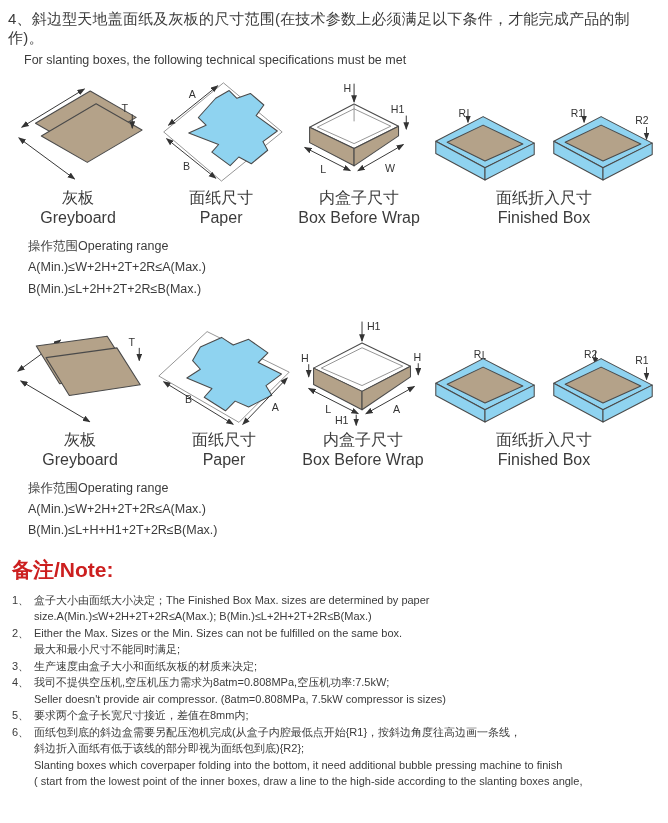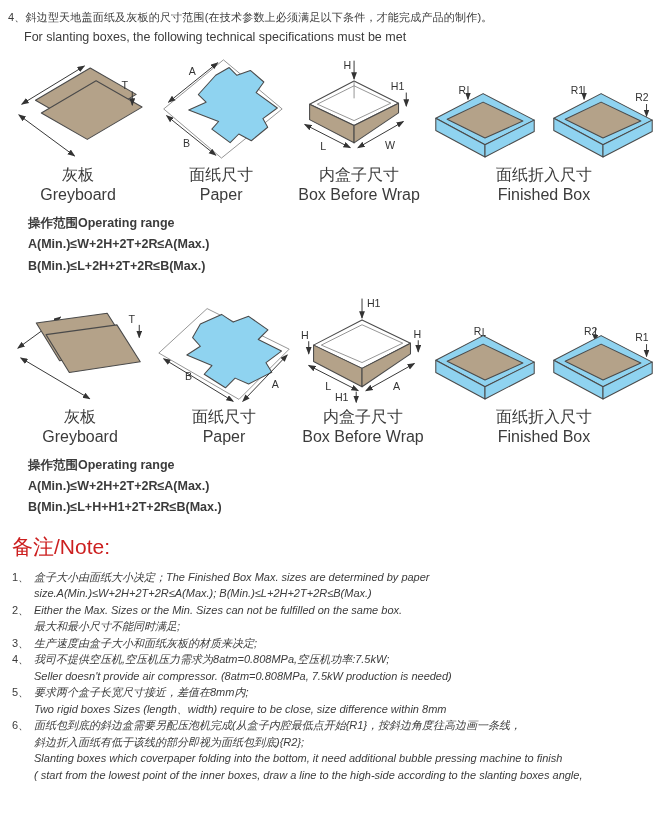--- a/index.html
+++ b/index.html
@@ -1,29 +1,29 @@
 <!DOCTYPE html>
 <html><head>
 <meta charset="utf-8">
 <style>
   html,body{margin:0;padding:0;background:#fff;}
   body{width:668px;font-family:"Liberation Sans","DejaVu Sans",sans-serif;color:#3b3b3b;}
   .page{padding:10px 8px 14px 8px;box-sizing:border-box;width:668px;}
-  .sec-head .zh{font-size:11px;letter-spacing:0.2px;}
+  .sec-head .zh{font-size:15px;letter-spacing:0.2px;}
   .sec-head .en{font-size:12.5px;margin:5px 0 0 16px;}
   .diag-row{display:flex;justify-content:space-between;align-items:flex-end;margin:8px 4px 2px 4px;}
   figure{margin:0;text-align:center;}
   figcaption{font-size:16px;line-height:1.25;margin-top:1px;}
   .trays{display:flex;align-items:flex-end;gap:12px;justify-content:center;}
-  .oprange{margin:8px 0 0 20px;font-size:12.5px;line-height:1.7;font-weight:bold;}
+  .oprange{margin:8px 0 0 20px;font-size:12.5px;line-height:1.7;}
   .sec{margin-bottom:14px;}
-  .note-head{color:#cc1f1f;font-size:21px;font-weight:normal;margin:14px 0 8px 4px;}
+  .note-head{color:#cc1f1f;font-size:21px;font-weight:bold;margin:14px 0 8px 4px;}
   .note-item{display:flex;font-size:11px;line-height:1.5;}
   .note-num{flex:none;width:26px;padding-left:4px;box-sizing:border-box;}
-  .note-lines{flex:1;font-style:italic;}
+  .note-lines{flex:1;}
   svg{display:block;}
   .dim{font-size:11px;fill:#333;font-family:"Liberation Sans",sans-serif;}
   .shape{stroke:#4a4a4a;stroke-width:1.1;stroke-linejoin:round;}
   .mline{stroke:#333;stroke-width:1;fill:none;}
   .thin{stroke:#777;stroke-width:0.8;fill:none;}
 </style>
 </head>
 <body>
 
 <svg width="0" height="0" style="position:absolute">
@@ -250,28 +250,27 @@
     <div class="note-item">
       <span class="note-num">3、</span>
       <div class="note-lines">
         <div>生产速度由盒子大小和面纸灰板的材质来决定;</div>
       </div>
     </div>
     <div class="note-item">
       <span class="note-num">4、</span>
       <div class="note-lines">
         <div>我司不提供空压机,空压机压力需求为8atm=0.808MPa,空压机功率:7.5kW;</div>
-        <div>Seller doesn't provide air compressor. (8atm=0.808MPa, 7.5kW production is needed)</div>
+        <div>Seller doesn't provide air compressor. (8atm=0.808MPa, 7.5kW compressor is sizes)</div>
       </div>
     </div>
     <div class="note-item">
       <span class="note-num">5、</span>
       <div class="note-lines">
         <div>要求两个盒子长宽尺寸接近，差值在8mm内;</div>
-        <div>Two rigid boxes Sizes (length、width) require to be close, size difference within 8mm</div>
       </div>
     </div>
     <div class="note-item">
       <span class="note-num">6、</span>
       <div class="note-lines">
         <div>面纸包到底的斜边盒需要另配压泡机完成(从盒子内腔最低点开始{R1}，按斜边角度往高边画一条线，</div>
         <div>斜边折入面纸有低于该线的部分即视为面纸包到底){R2};</div>
         <div>Slanting boxes which coverpaper folding into the bottom, it need additional bubble pressing machine to finish</div>
         <div>( start from the lowest point of the inner boxes, draw a line to the high-side according to the slanting boxes angle,</div>
 

